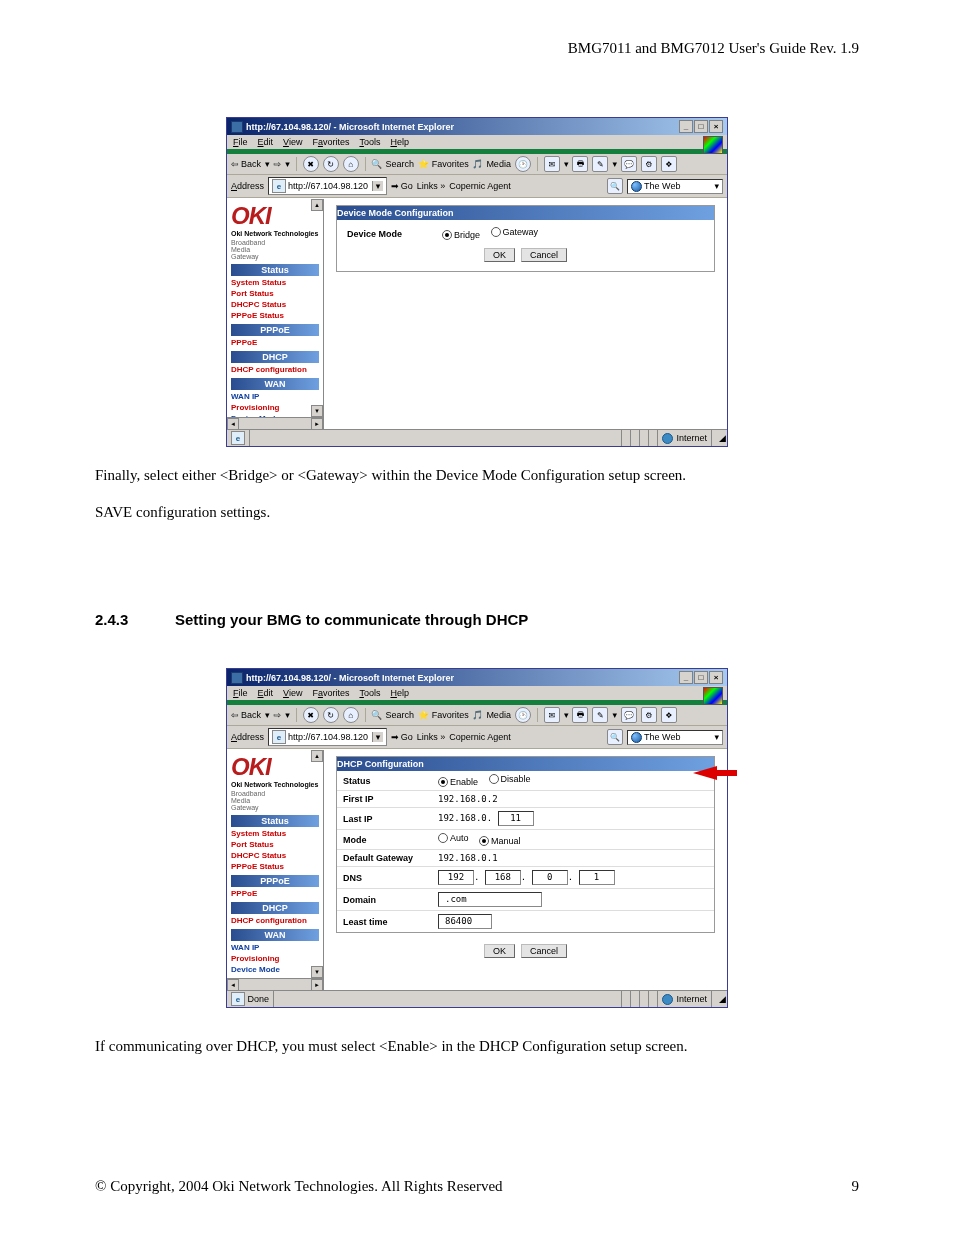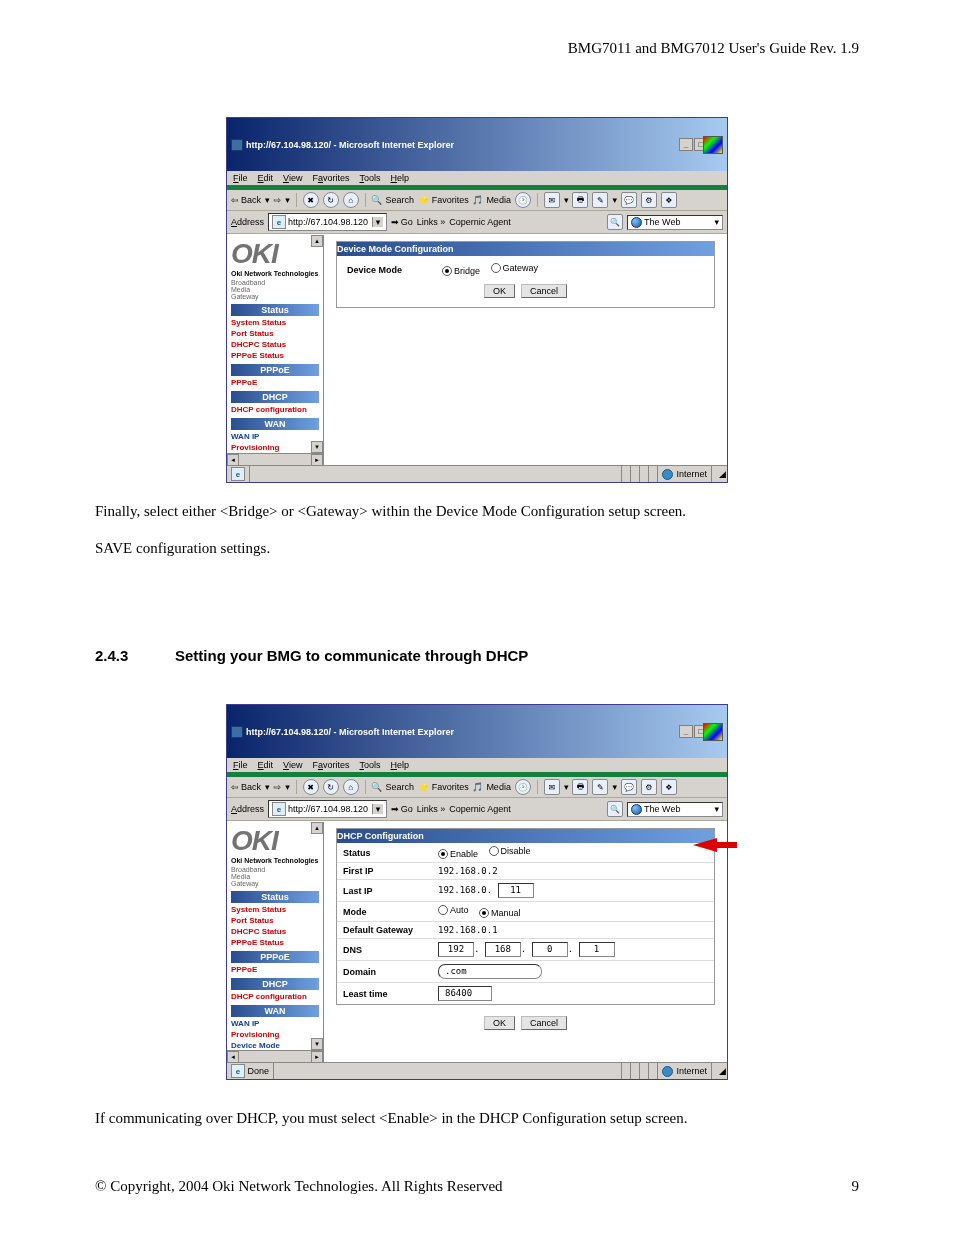--- a/index.html
+++ b/index.html
@@ -48,21 +48,21 @@
     margin: 0 auto 20px auto;
     border: 1px solid #3a3d92;
     background: #d6d3ce;
     font-family: Tahoma, Arial, sans-serif;
     font-size: 9px;
     position: relative;
   }
   .titlebar {
     background: linear-gradient(to right,#0a246a,#a6caf0);
     color: #fff;
-    padding: 20px 4px;
+    padding: 2px 4px;
     display: flex;
     align-items: center;
     justify-content: space-between;
     font-size: 9px;
     font-weight: bold;
   }
   .titlebar .title-text { display: flex; align-items: center; gap: 3px; }
   .titlebar .ie-icon {
     width: 10px; height: 10px; background: #3b6ea5;
     border: 1px solid #1a3a6e; display: inline-block;
@@ -122,21 +122,21 @@
   }
   .client.tall { height:240px; }
   .sidebar {
     width:96px; background:#fff; border-right:1px solid #888;
     overflow:hidden; position:relative;
     font-size:8px;
   }
   .sidebar-inner { padding:3px 4px; }
   .oki-logo {
     font-family: Arial, sans-serif;
-    font-weight:900; color:#737373; font-size:28px;
+    font-weight:900; color:#b91c1c; font-size:24px;
     letter-spacing:-1px; font-style:italic;
   }
   .oki-sub { font-size:7px; color:#000; font-weight:bold; }
   .oki-sub2 { font-size:7px; color:#666; margin-top:2px; line-height:1; }
   .side-hdr {
     background: linear-gradient(to right,#2a4d8f,#6fa0e0);
     color:#fff; font-weight:bold; text-align:center;
     padding:1px 0; margin-top:4px; font-size:9px;
   }
   .side-link { color:#c00; font-size:8px; margin-top:2px; font-weight:bold; }
@@ -520,21 +520,21 @@
               <span class="lbl">DNS</span>
               <span style="font-family:monospace;">
                 <span class="text-in w22">192</span>.
                 <span class="text-in w22">168</span>.
                 <span class="text-in w22">0</span>.
                 <span class="text-in w22">1</span>
               </span>
             </div>
             <div class="form-row">
               <span class="lbl">Domain</span>
-              <span class="text-in" style="width:90px;border-radius:7px;">.com</span>
+              <span class="text-in" style="width:90px;">.com</span>
             </div>
             <div class="form-row">
               <span class="lbl">Least time</span>
               <span class="text-in w40">86400</span>
             </div>
           </div>
         </div>
         <div class="btn-row" style="margin-top:6px;">
           <span class="btn">OK</span>
           <span class="btn">Cancel</span>

